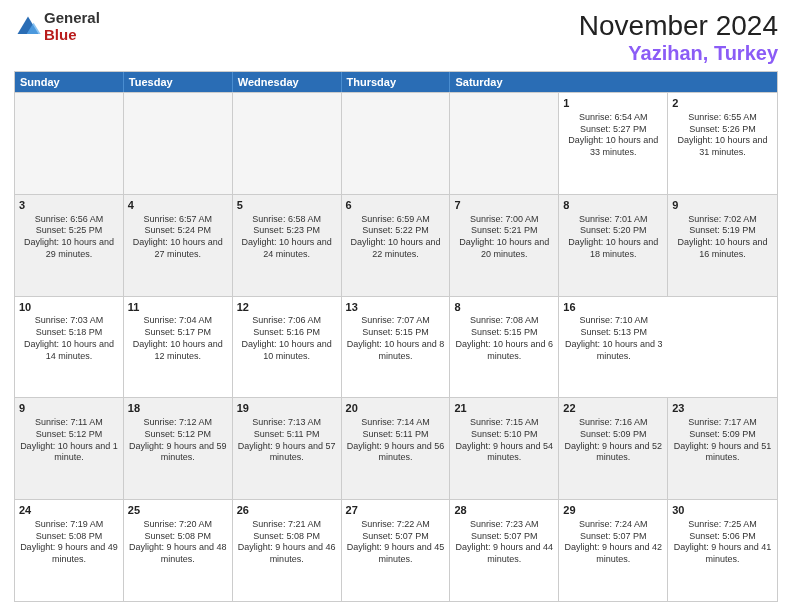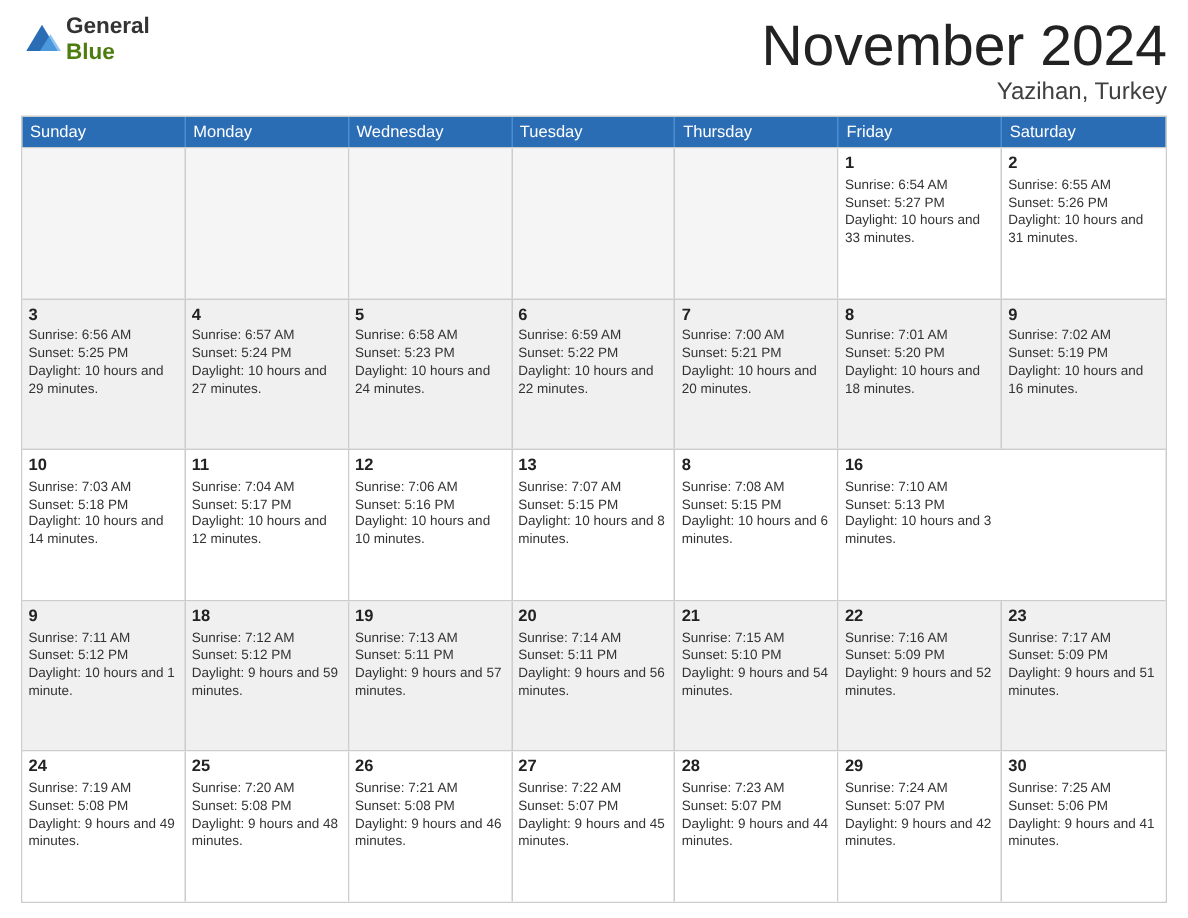--- a/index.html
+++ b/index.html
@@ -35,53 +35,54 @@
       line-height: 1.1;
     }
     .logo-general {
       font-size: 15px;
       font-weight: bold;
       color: #333;
     }
     .logo-blue {
       font-size: 15px;
       font-weight: bold;
-      color: #4d7c0f;
+      color: #b91c1c;
     }
     .logo-icon {
       width: 28px;
       height: 28px;
     }
     .title-section {
       text-align: right;
     }
     .month-title {
-      font-size: 38px;
+      font-size: 28px;
       font-weight: normal;
       color: #222;
     }
     .location {
-      font-size: 16px;
-      color: #404040;
+      font-size: 20px;
+      color: #8b5cf6;
+      font-weight: bold;
     }
     .calendar {
       flex: 1;
       display: flex;
       flex-direction: column;
       border: 1px solid #ccc;
     }
     .cal-header {
       display: grid;
       grid-template-columns: repeat(7, 1fr);
       background: #2a6db5;
     }
     .cal-header-cell {
       color: #fff;
       font-size: 11px;
-      font-weight: normal;
+      font-weight: bold;
       padding: 4px 5px;
       border-right: 1px solid #4a8dd0;
     }
     .cal-header-cell:last-child { border-right: none; }
     .cal-body {
       flex: 1;
       display: flex;
       flex-direction: column;
     }
     .cal-row {
@@ -105,20 +106,21 @@
       font-size: 11px;
       font-weight: bold;
       color: #222;
       display: block;
       margin-bottom: 1px;
     }
     .cal-cell p {
       margin: 0;
       font-size: 9px;
       line-height: 1.3;
+      text-align: center;
     }
   </style>
 </head>
 <body>
 
 <div class="page">
   <div class="header">
     <div class="logo">
       <svg class="logo-icon" viewBox="0 0 40 40">
         <polygon points="20,5 35,30 5,30" fill="#2a6db5"></polygon>
@@ -131,25 +133,23 @@
     </div>
     <div class="title-section">
       <div class="month-title">November 2024</div>
       <div class="location">Yazihan, Turkey</div>
     </div>
   </div>
 
   <div class="calendar">
     <div class="cal-header">
     <div class="cal-header-cell">Sunday</div>
-        <div class="cal-header-cell">Monday</div>
+        <div class="cal-header-cell">Tuesday</div>
         <div class="cal-header-cell">Wednesday</div>
-        <div class="cal-header-cell">Tuesday</div>
         <div class="cal-header-cell">Thursday</div>
-        <div class="cal-header-cell">Friday</div>
         <div class="cal-header-cell">Saturday</div>
       </div>
     <div class="cal-body">
     <div class="cal-row">
           <div class="cal-cell empty"></div>
           <div class="cal-cell empty"></div>
           <div class="cal-cell empty"></div>
           <div class="cal-cell empty"></div>
           <div class="cal-cell empty"></div>
           <div class="cal-cell">

